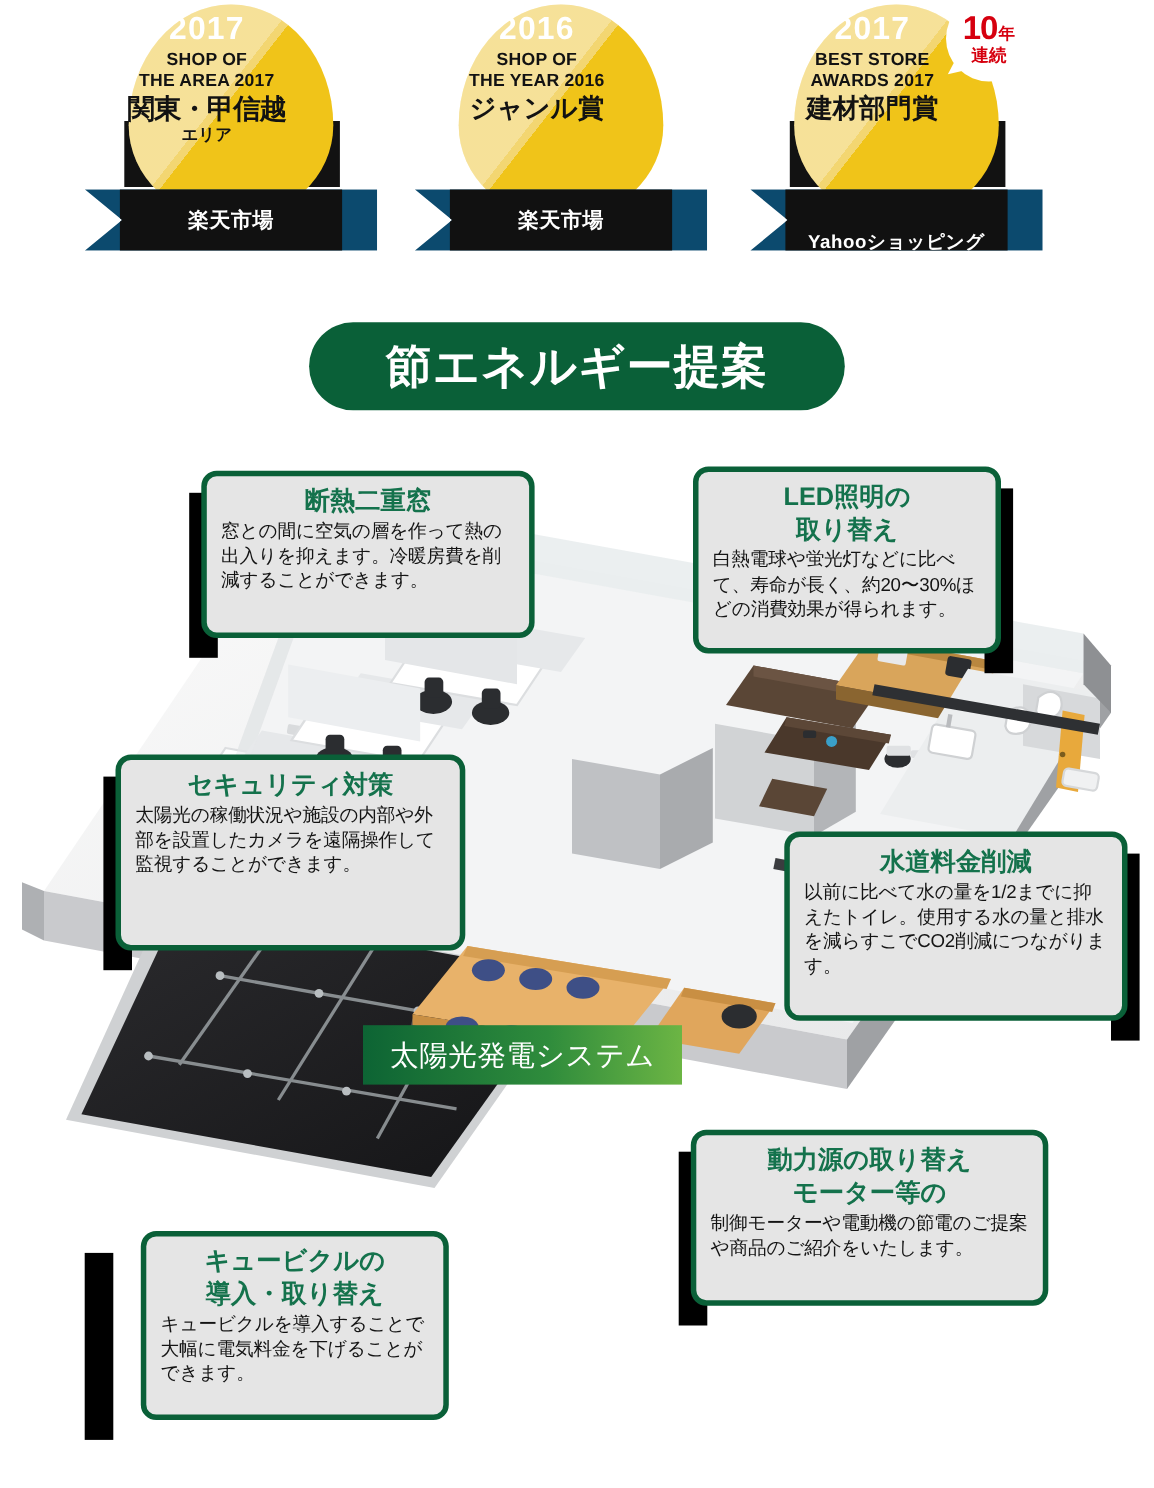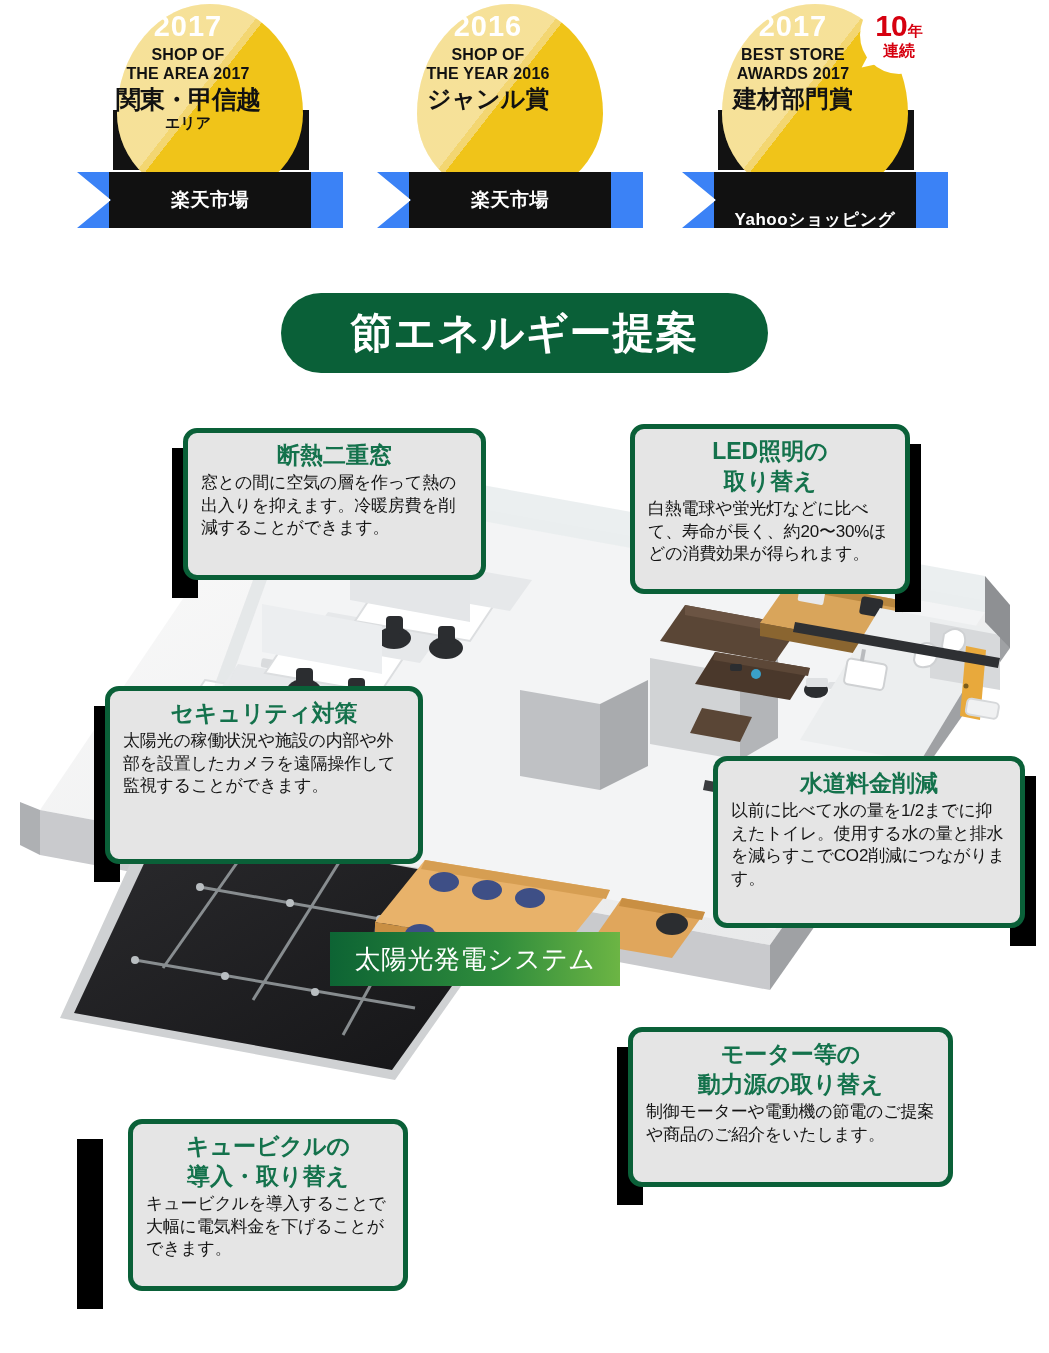--- a/index.html
+++ b/index.html
@@ -15,21 +15,21 @@
 
   
   .badges{position:absolute;left:0;top:0;width:1049px;height:245px;}
   .badge{position:absolute;width:230px;height:245px;}
   .badge.b1{left:95px;top:0;}
   .badge.b2{left:395px;top:0;}
   .badge.b3{left:700px;top:0;}
 
   .badge-ribbon{
     position:absolute;left:-18px;top:172px;width:266px;height:56px;
-    background:#3b82f6;
+    background:#0c4a6e;
     clip-path:polygon(0 0,266px 0,266px 56px,232px 28px,266px 56px,0 56px,34px 28px);
   }
   .badge-ribbon-inner{
     position:absolute;left:32px;top:0;width:202px;height:56px;background:#111111;
     display:flex;align-items:center;justify-content:center;
   }
   .badge-ribbon-label{
     color:#ffffff;font-size:19px;font-weight:bold;letter-spacing:.5px;
     white-space:nowrap;
   }
@@ -420,22 +420,22 @@
     <div class="shadow right"></div>
     <div class="card">
       <div class="c-title">水道料金削減</div>
       <div class="c-body">以前に比べて水の量を1/2までに抑えたトイレ。使用する水の量と排水を減らすこでCO2削減につながります。</div>
     </div>
   </div>
 
   <div class="callout" id="co-motor">
     <div class="shadow"></div>
     <div class="card">
+      <div class="c-title">動力源の取り替え</div>
       <div class="c-title">モーター等の</div>
-      <div class="c-title">動力源の取り替え</div>
       <div class="c-body">制御モーターや電動機の節電のご提案や商品のご紹介をいたします。</div>
     </div>
   </div>
 
   <div class="callout" id="co-cubicle">
     <div class="shadow"></div>
     <div class="card">
       <div class="c-title">キュービクルの</div>
       <div class="c-title">導入・取り替え</div>
       <div class="c-body">キュービクルを導入することで大幅に電気料金を下げることができます。</div>

